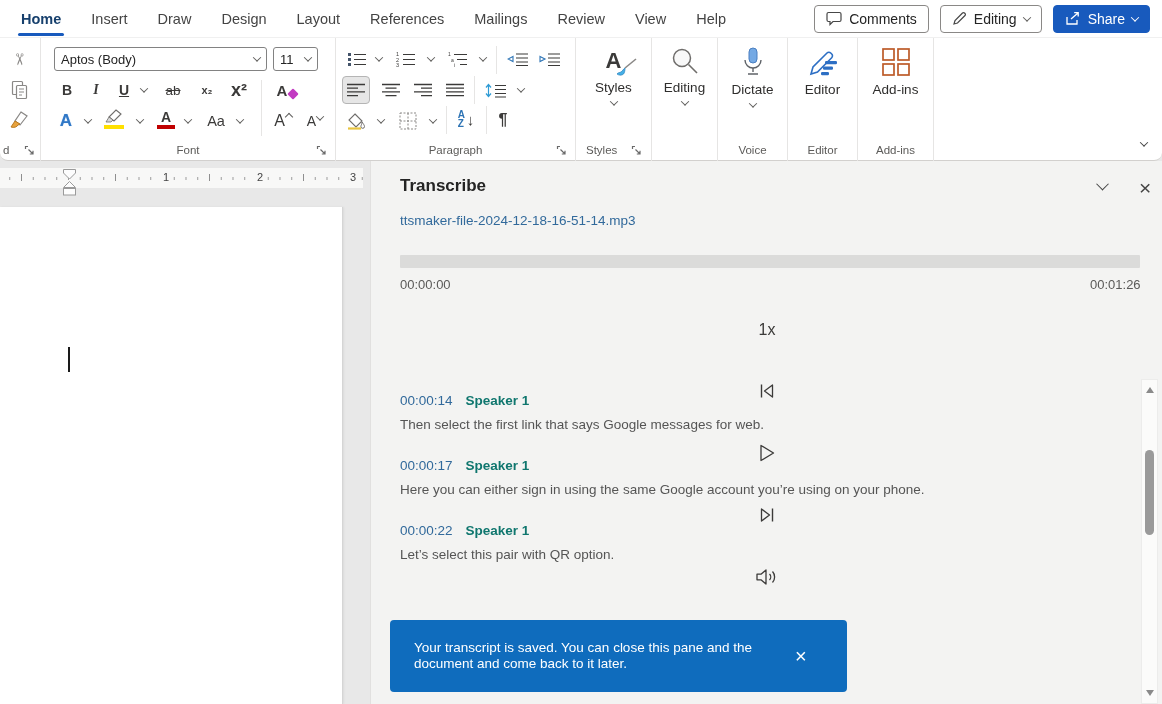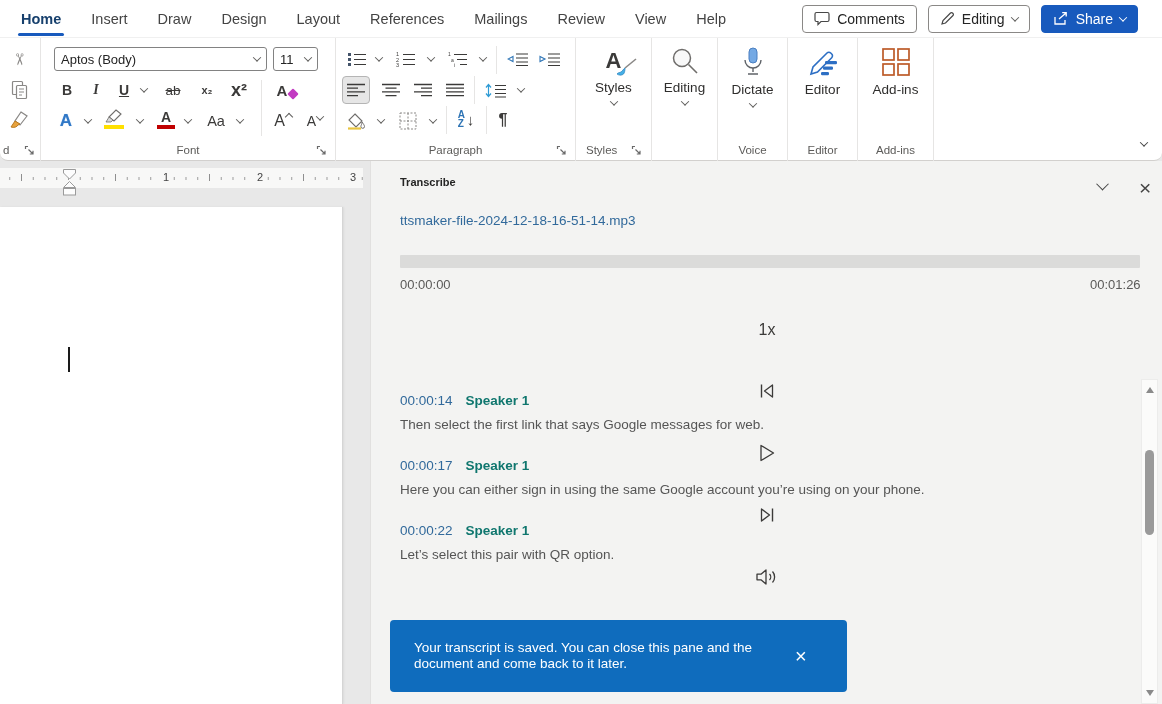--- a/index.html
+++ b/index.html
@@ -5,21 +5,21 @@
   :root{ --accent:#185abd; --toast:#0f6cbd; --link:#31699b; --hl:#ffe000; --fc:#c00000; }
   *{box-sizing:border-box;margin:0;padding:0;}
   html,body{width:1162px;height:704px;overflow:hidden;}
   body{font-family:"Liberation Sans",sans-serif;background:#e8e8e8;position:relative;font-size:13px;color:#3b3a39;}
   
   .menubar{position:absolute;left:0;top:0;width:1162px;height:37px;background:#fff;display:flex;align-items:center;}
   .tabs{display:flex;align-items:stretch;height:100%;padding-left:6px;}
   .tab{position:relative;display:flex;align-items:center;padding:0 15px;font-size:14.5px;color:#444;cursor:pointer;}
   .tab.active{color:#17406d;font-weight:700;}
   .tab.active::after{content:"";position:absolute;left:12px;right:12px;bottom:1px;height:3px;border-radius:2px;background:var(--accent);}
-  .topright{margin-left:auto;display:flex;align-items:center;gap:11px;padding-right:24px;}
+  .topright{margin-left:auto;display:flex;align-items:center;gap:11px;padding-right:12px;}
   .pillbtn{display:flex;align-items:center;gap:7px;height:28px;padding:0 11px;border:1px solid #8a8886;border-radius:4px;background:#fff;font-size:14px;color:#242424;cursor:pointer;}
   .sharebtn{background:var(--accent);border-color:var(--accent);color:#fff;}
   .chv{display:inline-block;width:6px;height:6px;border-right:1.4px solid #5f5e5c;border-bottom:1.4px solid #5f5e5c;transform:rotate(45deg) translate(-1px,-1px);}
   .chv.w{border-color:#fff;}
   
   .ribbon{position:absolute;left:0;top:37px;width:1162px;height:124px;background:#fff;border-top:1px solid #f0f0f0;border-bottom:1px solid #d2d0ce;border-radius:0 0 8px 8px;}
   .grp{position:absolute;top:0;height:124px;border-right:1px solid #e6e5e4;}
   .grplabel{position:absolute;bottom:6px;left:0;right:0;text-align:center;font-size:11.5px;color:#5c5b59;}
   .launcher{position:absolute;bottom:6px;cursor:pointer;}
   .rbtn{position:absolute;display:flex;align-items:center;justify-content:center;height:24px;cursor:pointer;color:#3b3a39;}
@@ -33,21 +33,21 @@
   
   .docarea{position:absolute;left:0;top:161px;width:370px;height:543px;background:#e8e8e8;}
   .ruler{position:absolute;left:0;top:7px;width:363px;height:20px;background:#f8f8f7;
     background-image:linear-gradient(90deg,#8f8f8f 0 1px,transparent 1px),linear-gradient(90deg,#9a9a9a 0 1px,transparent 1px);
     background-size:94px 7px,11.75px 3px;background-position:21px 6px,68px 9px;background-repeat:repeat-x;}
   .rulnum{position:absolute;top:3px;transform:translateX(-50%);font-size:11px;color:#444;background:#f8f8f7;padding:0 2px;}
   .page{position:absolute;left:0;top:46px;width:343px;height:497px;background:#fff;border-right:1px solid #d5d5d5;box-shadow:1px 0 2px rgba(0,0,0,.06);}
   .caret{position:absolute;left:68px;top:140px;width:1.5px;height:25px;background:#1a1a1a;}
   
   .pane{position:absolute;left:370px;top:161px;width:792px;height:543px;background:#f3f3f2;border-left:1px solid #e1e0df;}
-  .pane-title{position:absolute;left:29px;top:15px;font-size:11px;font-weight:700;color:#242424;}
+  .pane-title{position:absolute;left:29px;top:15px;font-size:17px;font-weight:700;color:#242424;}
   .lnk{color:var(--link);font-size:13.5px;cursor:pointer;}
   .bar{position:absolute;left:29px;top:94px;width:740px;height:13px;background:#dbdbda;border-radius:1px;cursor:pointer;}
   .timesmall{position:absolute;top:116px;font-size:13px;color:#5a5958;}
   .controls{position:absolute;left:0;top:160px;width:792px;display:flex;justify-content:center;align-items:center;gap:42px;flex-direction:column;}
   .ctl{display:flex;align-items:center;justify-content:center;cursor:pointer;color:#3b3a39;}
   .speed{font-size:16px;color:#3b3a39;}
   .entries{position:absolute;left:29px;top:232px;width:700px;}
   .entry{margin-bottom:24px;}
   .ehead{display:flex;align-items:flex-start;gap:13px;}
   .t-time{color:var(--link);font-size:13.5px;cursor:pointer;}

